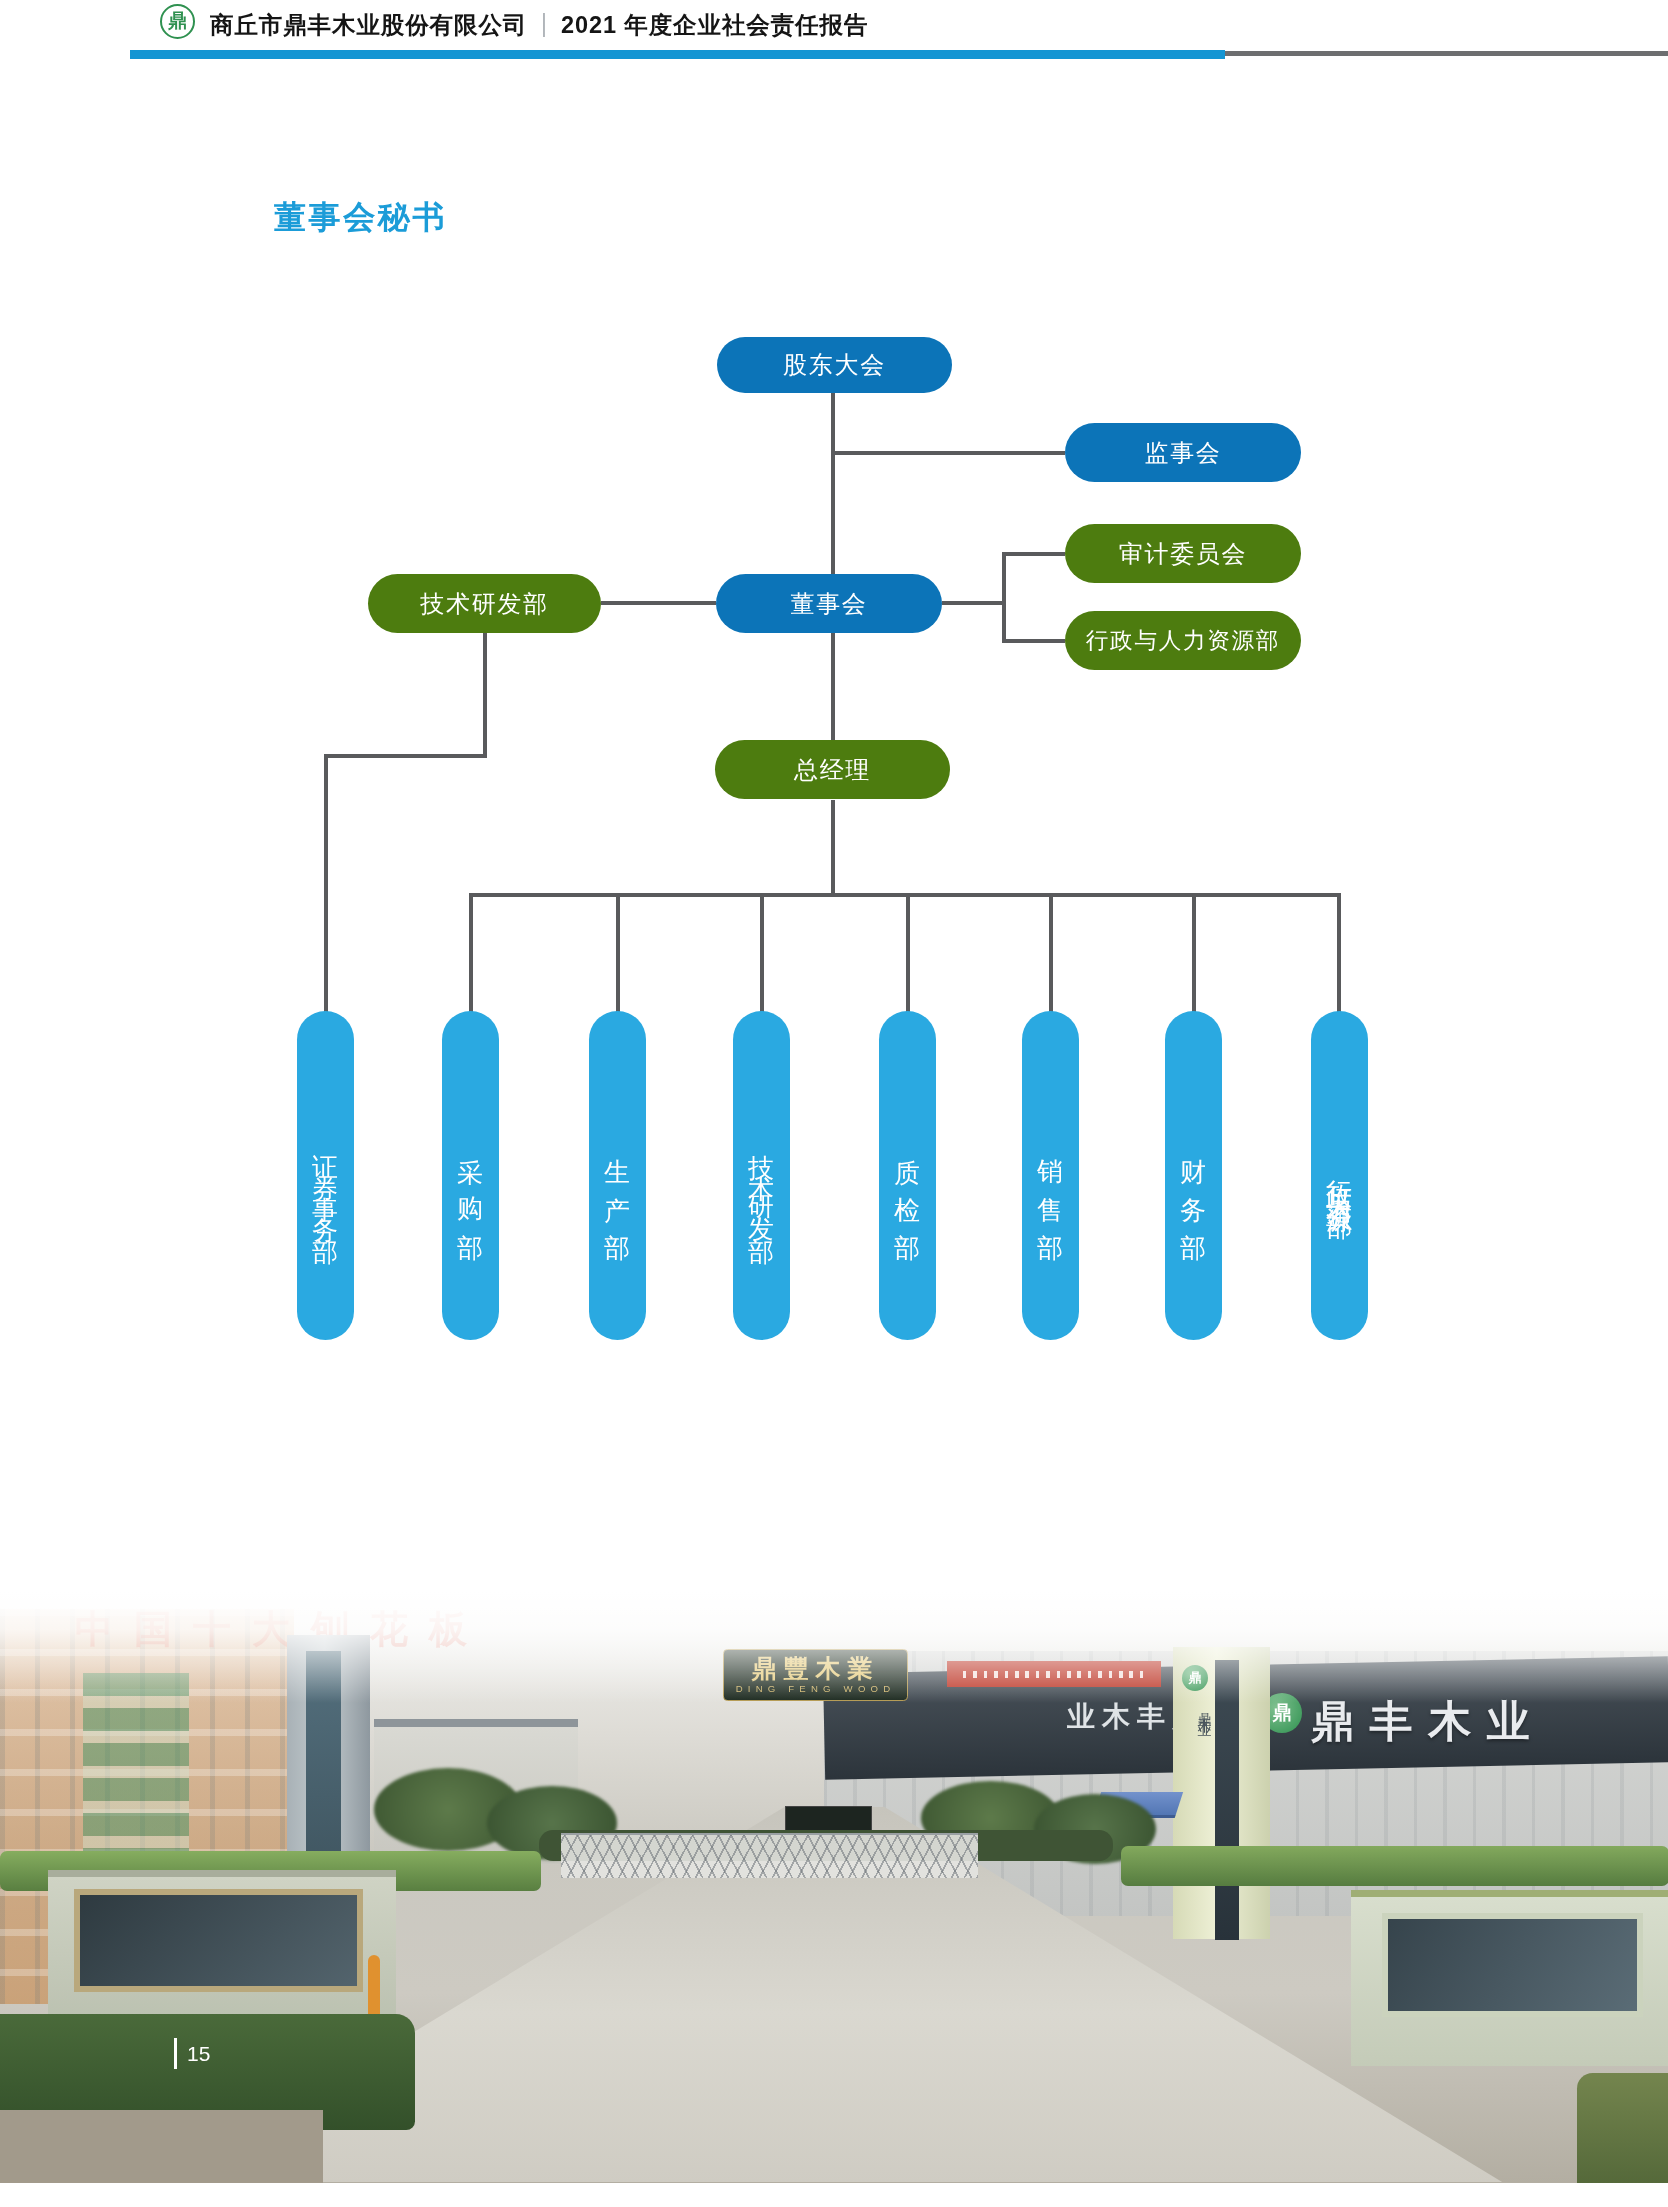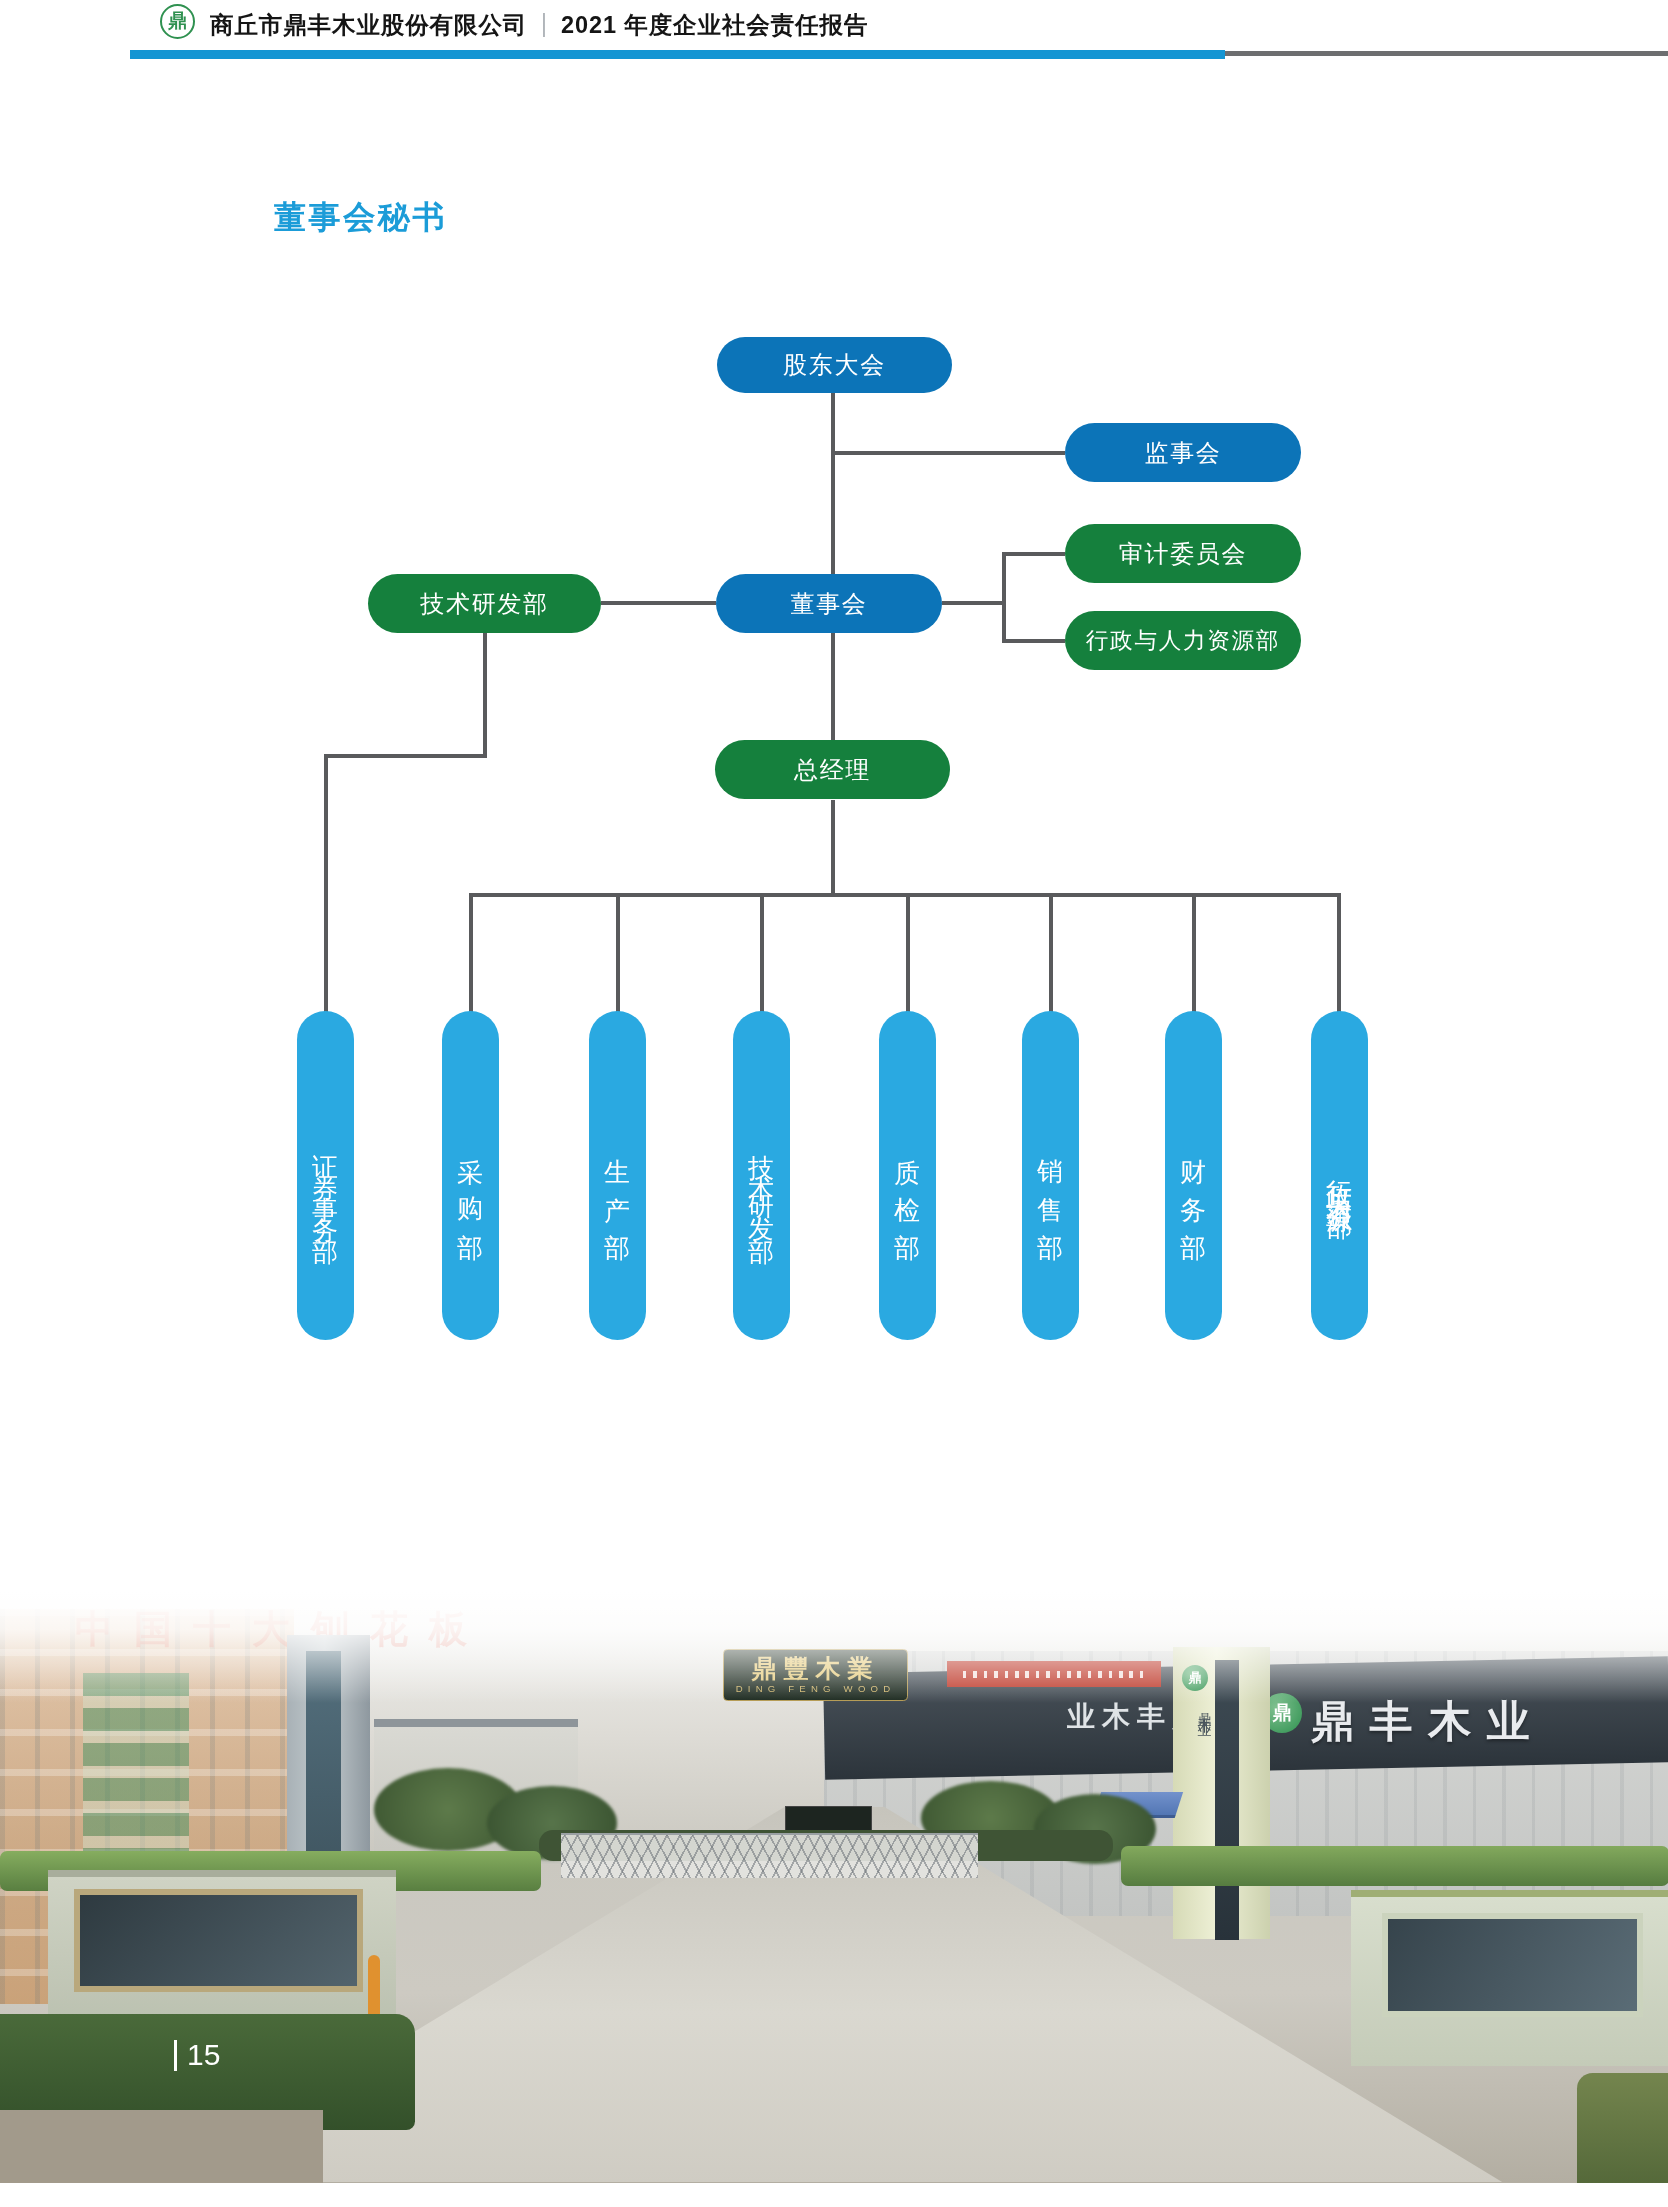--- a/index.html
+++ b/index.html
@@ -15,21 +15,21 @@
   .hdr-rule-blue{position:absolute;left:130px;top:50px;width:1095px;height:8.7px;background:#1495d3;}
   .hdr-rule-gray{position:absolute;left:1225px;top:51px;width:443px;height:5.2px;background:#6d6e70;}
 
   
   .sec-title{position:absolute;left:274px;top:196px;font-size:32px;font-weight:bold;color:#1b9cd8;letter-spacing:2.6px;}
 
   
   .node{position:absolute;display:flex;align-items:center;justify-content:center;color:#ffffff;
         border-radius:29.5px;font-size:24px;letter-spacing:1.7px;white-space:nowrap;}
   .node.dark{background:#0c74b8;}
-  .node.light{background:#15803d;}
+  .node.light{background:#4d7c0f;}
   .ln{position:absolute;background:#595a5c;}
 
   .pill{position:absolute;top:1011px;width:57px;height:329px;background:#2aa9e1;border-radius:29px;
         display:flex;align-items:center;justify-content:center;}
   .pill span{writing-mode:vertical-rl;text-orientation:upright;color:#ffffff;font-size:26px;line-height:1;}
   .pill.s3 span{letter-spacing:1.45em;margin-top:1.45em;}
   .pill.s5 span{letter-spacing:.8em;margin-top:.8em;}
   .pill.s7 span{letter-spacing:.18em;margin-top:.18em;}
 
   .para{position:absolute;left:335px;top:1413px;width:1060px;font-size:24px;color:#121212;letter-spacing:0.9px;white-space:nowrap;}
@@ -81,21 +81,21 @@
   .guard-l-win{left:74px;top:299px;width:289px;height:103px;background:linear-gradient(135deg,#2e3a40,#53646d);border:6px solid #b9a87c;box-sizing:border-box;}
   .guard-r{left:1351px;top:300px;width:317px;height:169px;background:linear-gradient(180deg,#d8decd,#c4cbb8);border-top:7px solid #9fae74;}
   .guard-r-win{left:1382px;top:323px;width:261px;height:104px;background:linear-gradient(120deg,#36444c,#5a6c76);border:6px solid #cbd3bd;box-sizing:border-box;}
   .grass-bl{left:0;top:424px;width:415px;height:116px;background:linear-gradient(180deg,#4a6a3a,#33502a);border-radius:0 19px 8.7px 0;}
   .gravel{left:0;top:520px;width:323px;height:73px;background:#a29a8b;}
   .weeds-br{left:1577px;top:483px;width:91px;height:110px;background:linear-gradient(180deg,#74854e,#55693a);border-radius:15.6px 0 0 0;}
   .barrier{left:368px;top:365px;width:12px;height:80px;background:#e0912f;border-radius:6px;}
   .haze{left:0;top:0;width:1669px;height:113px;background:linear-gradient(180deg,#ffffff 0%,rgba(255,255,255,.85) 35%,rgba(255,255,255,0) 100%);}
   .pageno{left:174px;top:448px;display:flex;align-items:center;gap:10.4px;color:#ffffff;}
   .pageno .bar{width:2.6px;height:31px;background:#ffffff;}
-  .pageno .num{font-size:30px;}
+  .pageno .num{font-size:21px;}
 </style>
 </head>
 <body>
 
 <div id="page">
 
   <div class="hdr-logo">鼎</div>
   <div class="hdr-company">商丘市鼎丰木业股份有限公司</div>
   <div class="hdr-sep">｜</div>
   <div class="hdr-report">2021 年度企业社会责任报告</div>

